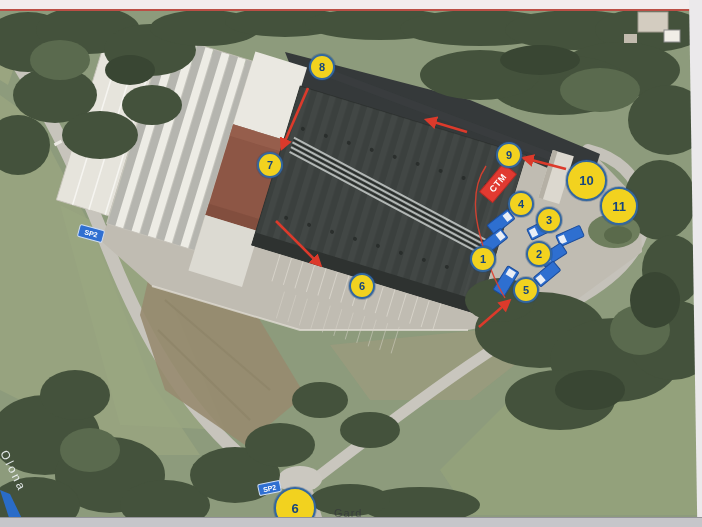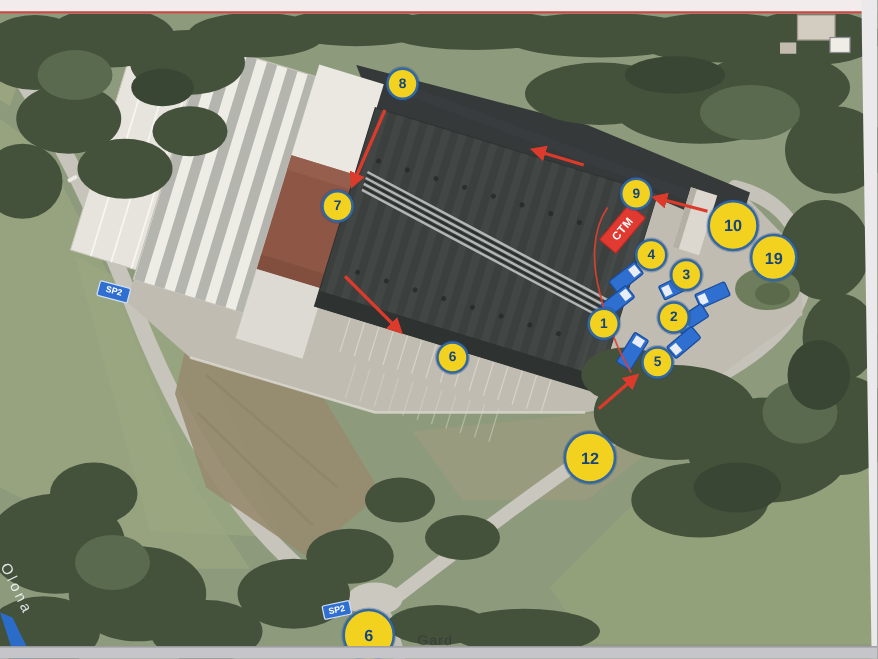--- a/index.html
+++ b/index.html
@@ -268,24 +268,21 @@
 <div class="marker sm" style="left:309px;top:54px">
       <span>8</span>
     </div>
 <div class="marker sm" style="left:496px;top:142px">
       <span>9</span>
     </div>
 <div class="marker lg" style="left:566px;top:160px;width:37px;height:37px">
       <span>10</span>
     </div>
 <div class="marker lg" style="left:600px;top:187px;width:34px;height:34px">
-      <span>19</span>
-    </div>
-<div class="marker lg" style="left:451px;top:345px;width:38px;height:38px">
-      <span>12</span>
+      <span>11</span>
     </div>
 <div class="marker lg" style="left:274px;top:487px;width:38px;height:38px">
       <span>6</span>
     </div>
 
 <div class="ctm">
       <span>CTM</span>
     </div>
 <div class="roadsign s1">
       <span>SP2</span>

